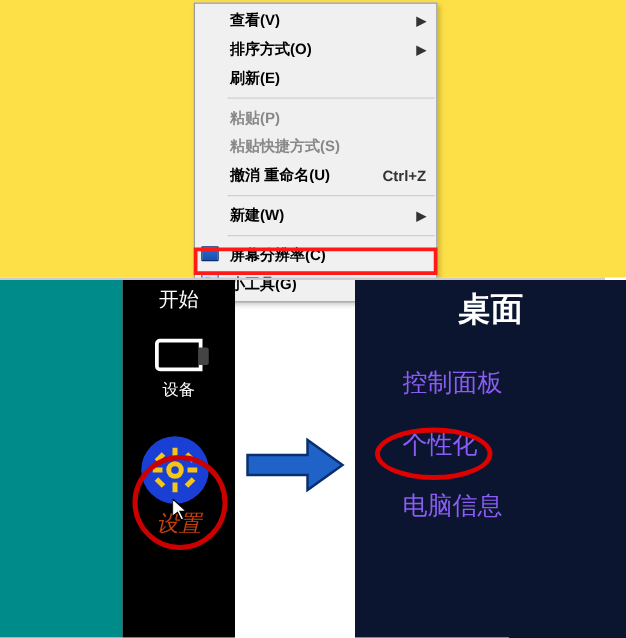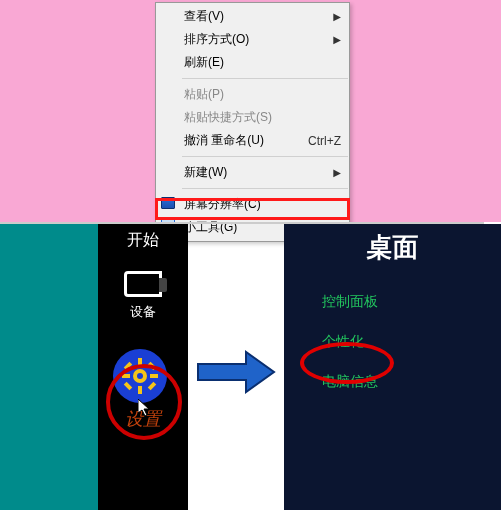--- a/index.html
+++ b/index.html
@@ -1,18 +1,18 @@
 <!DOCTYPE html>
 <html><head>
 <meta charset="utf-8">
 <style>
   * { margin: 0; padding: 0; box-sizing: border-box; }
   body { width: 501px; height: 510px; font-family: "Microsoft YaHei", sans-serif; background: #fff; position: relative; }
   
-  .top-panel { width: 501px; height: 222px; background: #f9a8d4; position: relative; }
+  .top-panel { width: 501px; height: 222px; background: #fde047; position: relative; font-weight: bold; }
   .context-menu { position: absolute; left: 155px; top: 2px; width: 195px; background: #f0f0f0; border: 1px solid #999; box-shadow: 2px 2px 4px rgba(0,0,0,.2); font-size: 12px; }
   .menu-group { padding: 2px 0; }
   .menu-item { display: flex; align-items: center; padding: 3px 8px 3px 28px; position: relative; cursor: default; }
   .menu-item.disabled { color: #888; text-align: right; }
   .menu-item .shortcut { margin-left: auto; color: #333; padding-left: 20px; }
   .menu-item .arrow { margin-left: auto; font-size: 10px; color: #333; }
   .menu-sep { border-top: 1px solid #d0d0d0; margin: 2px 1px 2px 26px; }
   .menu-icon { position: absolute; left: 4px; top: 2px; width: 16px; height: 16px; display: flex; align-items: center; justify-content: center; }
   .icon-monitor { background: linear-gradient(#2a6dd4,#1a4fb0); border: 1px solid #0a2f70; border-radius: 1px; width: 14px; height: 12px; }
   .icon-gadget { width: 14px; height: 14px; background: #c9e0f7; border: 1px solid #2a6dd4; position: relative; }
@@ -39,21 +39,21 @@
   .cursor { position: absolute; left: 138px; top: 175px; width: 14px; height: 18px; }
   .cursor svg { width: 100%; height: 100%; }
   .settings-label { color: #c2410c; font-size: 18px; margin-top: 4px; font-style: italic; }
   
   .big-arrow { position: absolute; left: 196px; top: 126px; width: 80px; height: 44px; }
   .big-arrow svg { width: 100%; height: 100%; }
   
   .desktop-pane { position: absolute; left: 284px; top: 0; width: 217px; height: 288px; background: #0b1530; color: #fff; }
   .desktop-title { font-size: 26px; text-align: center; margin-top: 6px; margin-bottom: 28px; font-weight: bold; }
   .link-list { padding-left: 38px; }
-  .pane-link { color: #22c55e; font-size: 14px; margin: 22px 0; cursor: pointer; }
+  .pane-link { color: #8b5cf6; font-size: 20px; margin: 22px 0; cursor: pointer; }
   .red-circle-2 { position: absolute; left: 300px; top: 118px; width: 94px; height: 42px; border: 4px solid #e00000; border-radius: 50%/50%; }
 </style>
 </head>
 <body>
 
 <div class="top-panel">
   <div class="context-menu">
     <div class="menu-group">
       <div class="menu-item">
           <span>查看(V)</span>

